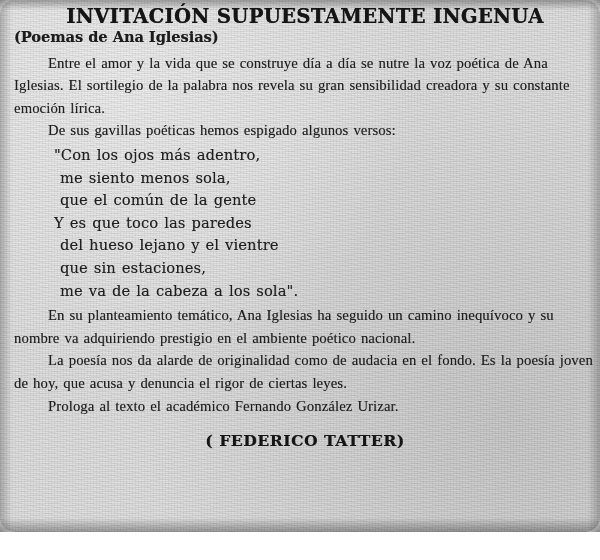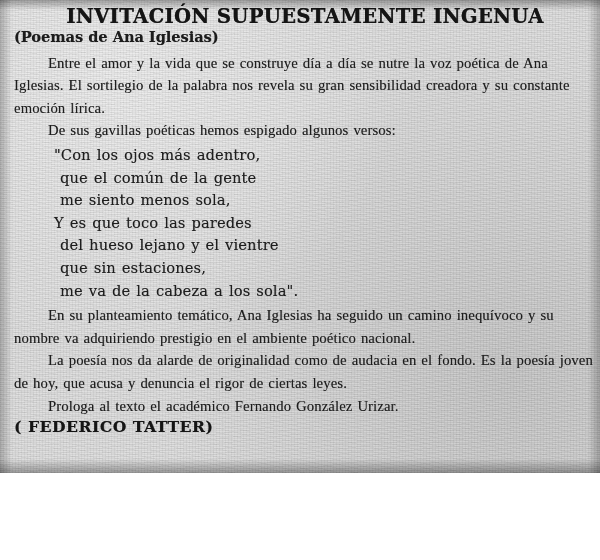--- a/index.html
+++ b/index.html
@@ -11,30 +11,31 @@
     width: 600px;
     height: 560px;
     overflow: hidden;
     font-family: "Liberation Serif", serif;
   }
 
   
   #clipping {
     position: relative;
     width: 600px;
-    height: 473px;
+    height: 532px;
     background: #d9d6d1;
     background-image:
       repeating-linear-gradient(0deg, rgba(0,0,0,0.045) 0px, rgba(0,0,0,0.045) 1px, rgba(255,255,255,0.05) 1px, rgba(255,255,255,0.05) 2px),
       repeating-linear-gradient(90deg, rgba(0,0,0,0.035) 0px, rgba(0,0,0,0.035) 1px, rgba(255,255,255,0.04) 1px, rgba(255,255,255,0.04) 3px),
       radial-gradient(circle at 20% 15%, rgba(255,255,255,0.35), rgba(0,0,0,0) 45%),
       radial-gradient(circle at 85% 80%, rgba(0,0,0,0.10), rgba(0,0,0,0) 55%);
     box-sizing: border-box;
     padding: 6px 4px 4px 14px;
     filter: contrast(1.06) grayscale(1);
+    border-radius: 15px;
   }
 
   
   #grain {
     position: absolute;
     inset: 0;
     pointer-events: none;
     opacity: 0.55;
     background-image:
       repeating-linear-gradient(13deg, rgba(0,0,0,0.06) 0 1px, rgba(255,255,255,0) 1px 4px),
@@ -87,22 +88,22 @@
     line-height: 1.55;
     color: #262320;
     padding-left: 46px;
     letter-spacing: 0.15px;
     word-spacing: 1.2px;
     text-shadow: 0.35px 0 0 rgba(0,0,0,0.30);
   }
   .poem .line.first { padding-left: 40px; }
 
   .byline {
-    margin-top: 0;
-    text-align: left;
+    margin-top: 14px;
+    text-align: center;
     font-family: "DejaVu Serif", serif;
     font-weight: 700;
     font-size: 15.5px;
     letter-spacing: 0.6px;
     color: #1d1b19;
     text-shadow: 0.4px 0 0 rgba(0,0,0,0.5);
   }
 
   
   .edge {
@@ -121,22 +122,22 @@
 
   <h1 class="headline">INVITACIÓN SUPUESTAMENTE INGENUA</h1>
   <div class="subhead">(Poemas de Ana Iglesias)</div>
 
   <div class="body">
     <p class="indent">Entre el amor y la vida que se construye día a día se nutre la voz poética de Ana Iglesias. El sortilegio de la palabra nos  revela su gran sensibilidad creadora y su constante emoción lírica.</p>
     <p class="indent">De sus gavillas poéticas hemos espigado algunos versos:</p>
 
     <div class="poem">
       <div class="line first">"Con los ojos más adentro,</div>
+      <div class="line">me siento menos sola,</div>
       <div class="line">que el común de la gente</div>
-      <div class="line">me siento menos sola,</div>
       <div class="line first">Y es que toco las paredes</div>
       <div class="line">del hueso lejano y el vientre</div>
       <div class="line">que sin estaciones,</div>
       <div class="line">me va de la cabeza a los sola".</div>
     </div>
 
     <p class="indent">En su planteamiento temático,  Ana Iglesias ha seguido un camino inequívoco y su nombre va adquiriendo prestigio en el ambiente poético nacional.</p>
     <p class="indent">La poesía nos da alarde de originalidad como de audacia en el fondo. Es la poesía joven de hoy, que acusa y denuncia el rigor de ciertas leyes.</p>
     <p class="indent">Prologa al texto el académico Fernando González Urizar.</p>
   </div>

